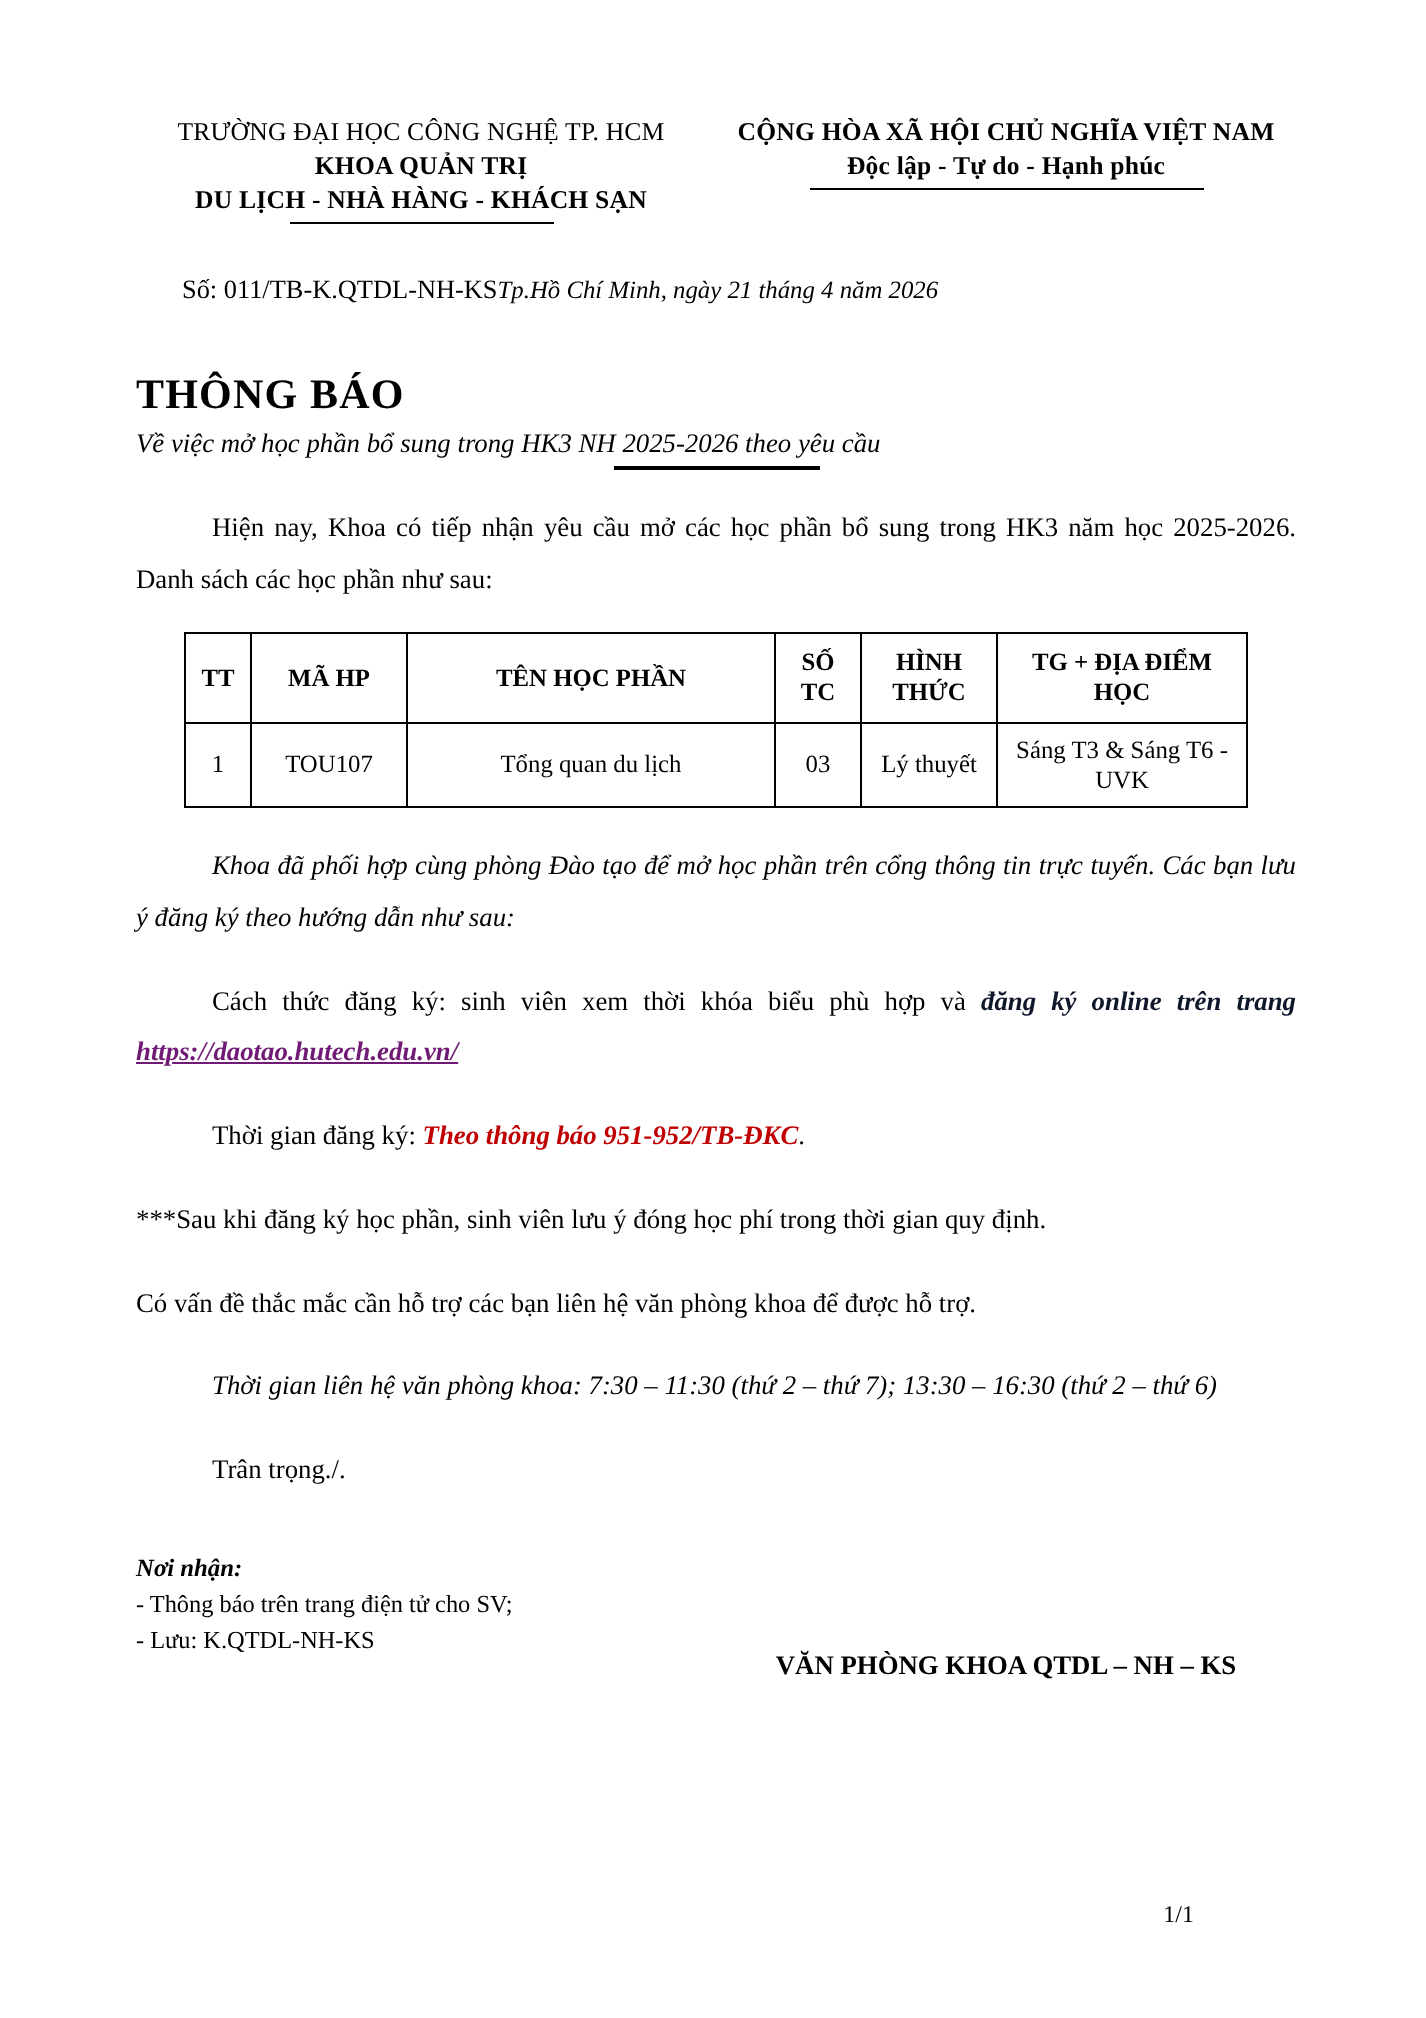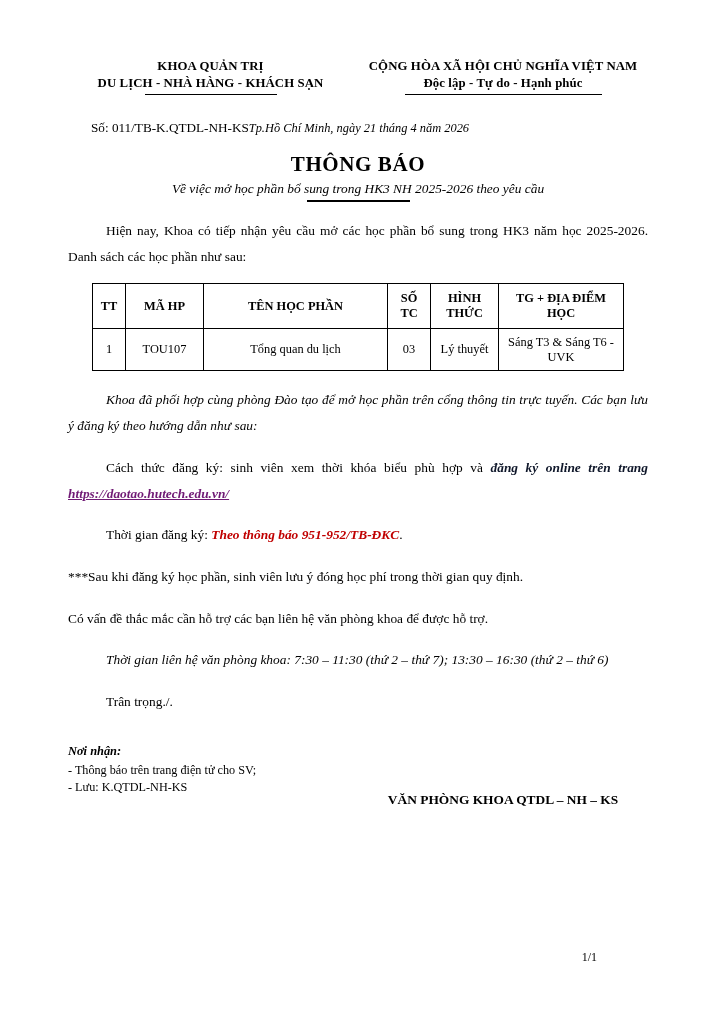--- a/index.html
+++ b/index.html
@@ -80,22 +80,21 @@
   }
   .docdate {
     font-size: 12.4px;
     font-style: italic;
     white-space: nowrap;
     padding-right: 2px;
   }
 
   
   .titleblock {
-    text-align: center;
-    margin-top: 16px;
+    margin-top: 32px;
   }
   .doctitle {
     font-size: 21px;
     font-weight: bold;
     letter-spacing: 0.6px;
   }
   .docsubtitle {
     font-size: 13.4px;
     font-style: italic;
     margin-top: 4px;
@@ -214,20 +213,21 @@
   }
 </style>
 </head>
 <body>
 
 <div class="page">
   <div class="content">
 
     <div class="letterhead">
       <div class="lh-left">
+        <div class="lh-line normalweight">TRƯỜNG ĐẠI HỌC CÔNG NGHỆ TP. HCM</div>
         <div class="lh-line">KHOA QUẢN TRỊ</div>
         <div class="lh-line">DU LỊCH - NHÀ HÀNG - KHÁCH SẠN</div>
         <div class="rule-left"></div>
       </div>
       <div class="lh-right">
         <div class="lh-line">CỘNG HÒA XÃ HỘI CHỦ NGHĨA VIỆT NAM</div>
         <div class="lh-line">Độc lập - Tự do - Hạnh phúc</div>
         <div class="rule-right"></div>
       </div>
     </div>

